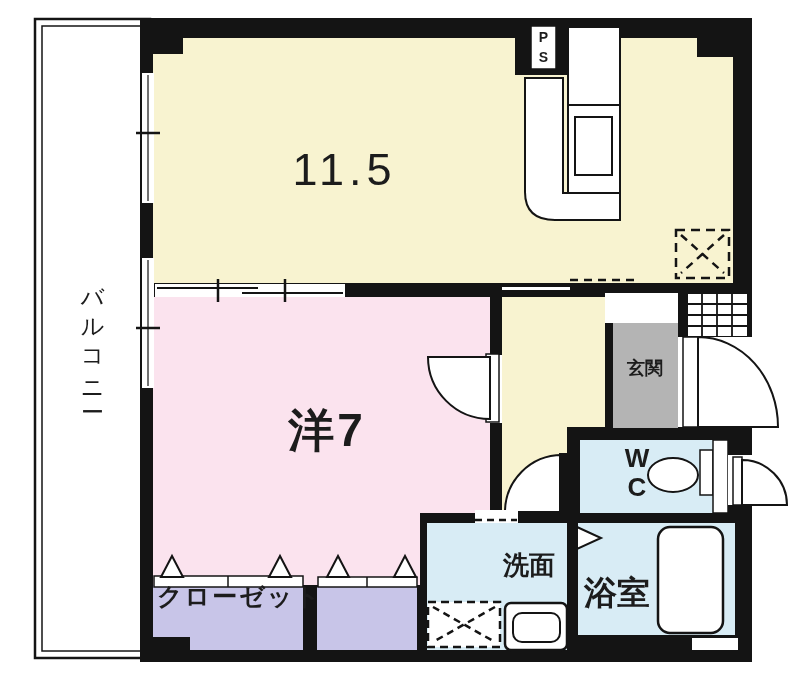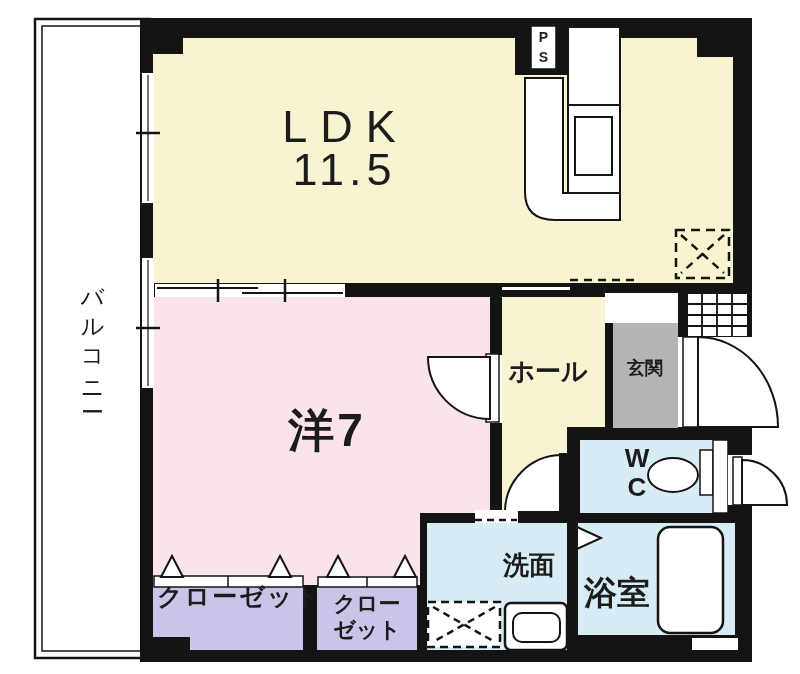--- a/index.html
+++ b/index.html
@@ -143,42 +143,36 @@
     </g>
 
     <g>
       <rect x="505" y="603" width="62" height="47" rx="6" fill="#ffffff" stroke="#141414" stroke-width="2.5"></rect>
       <rect x="513" y="613" width="47" height="29" rx="9" fill="#ffffff" stroke="#141414" stroke-width="2"></rect>
     </g>
   </svg>
 
   <div class="lbl v" style="left:62px;top:258px;width:44px;height:160px;font-size:23px;letter-spacing:6px;">バルコニー</div>
 
-  <div class="lbl" style="left:258px;top:101px;width:175px;font-size:45px;letter-spacing:13px;">LDK</div>
   <div class="lbl" style="left:252px;top:144px;width:185px;font-size:45px;letter-spacing:5px;">11.5</div>
 
   <div class="lbl" style="left:237px;top:404px;width:180px;font-size:46px;font-weight:700;letter-spacing:3px;text-align:center;">洋7</div>
 
-  <div class="lbl" style="left:498px;top:357px;width:100px;font-size:26px;font-weight:700;">ホール</div>
 
   <div class="lbl" style="left:612px;top:358px;width:66px;font-size:18px;font-weight:700;">玄関</div>
 
   <div class="lbl two" style="left:614px;top:444px;width:46px;font-size:26px;font-weight:700;line-height:29px;">
     <span>W</span>
     <span>C</span>
   </div>
 
   <div class="lbl" style="left:492px;top:551px;width:74px;font-size:26px;font-weight:700;">洗面</div>
 
   <div class="lbl" style="left:582px;top:574px;width:70px;font-size:33px;font-weight:700;">浴室</div>
 
   <div class="lbl" style="left:157px;top:582px;width:142px;font-size:25px;font-weight:700;letter-spacing:2px;">クローゼット</div>
 
-  <div class="lbl two" style="left:320px;top:591px;width:94px;font-size:22px;font-weight:700;line-height:26px;">
-    <span>クロー</span>
-    <span>ゼット</span>
-  </div>
 
   <div class="lbl two" style="left:531px;top:27px;width:25px;font-size:14px;font-weight:700;line-height:20px;">
     <span>P</span>
     <span>S</span>
   </div>
 </div>
 
 </body></html>

